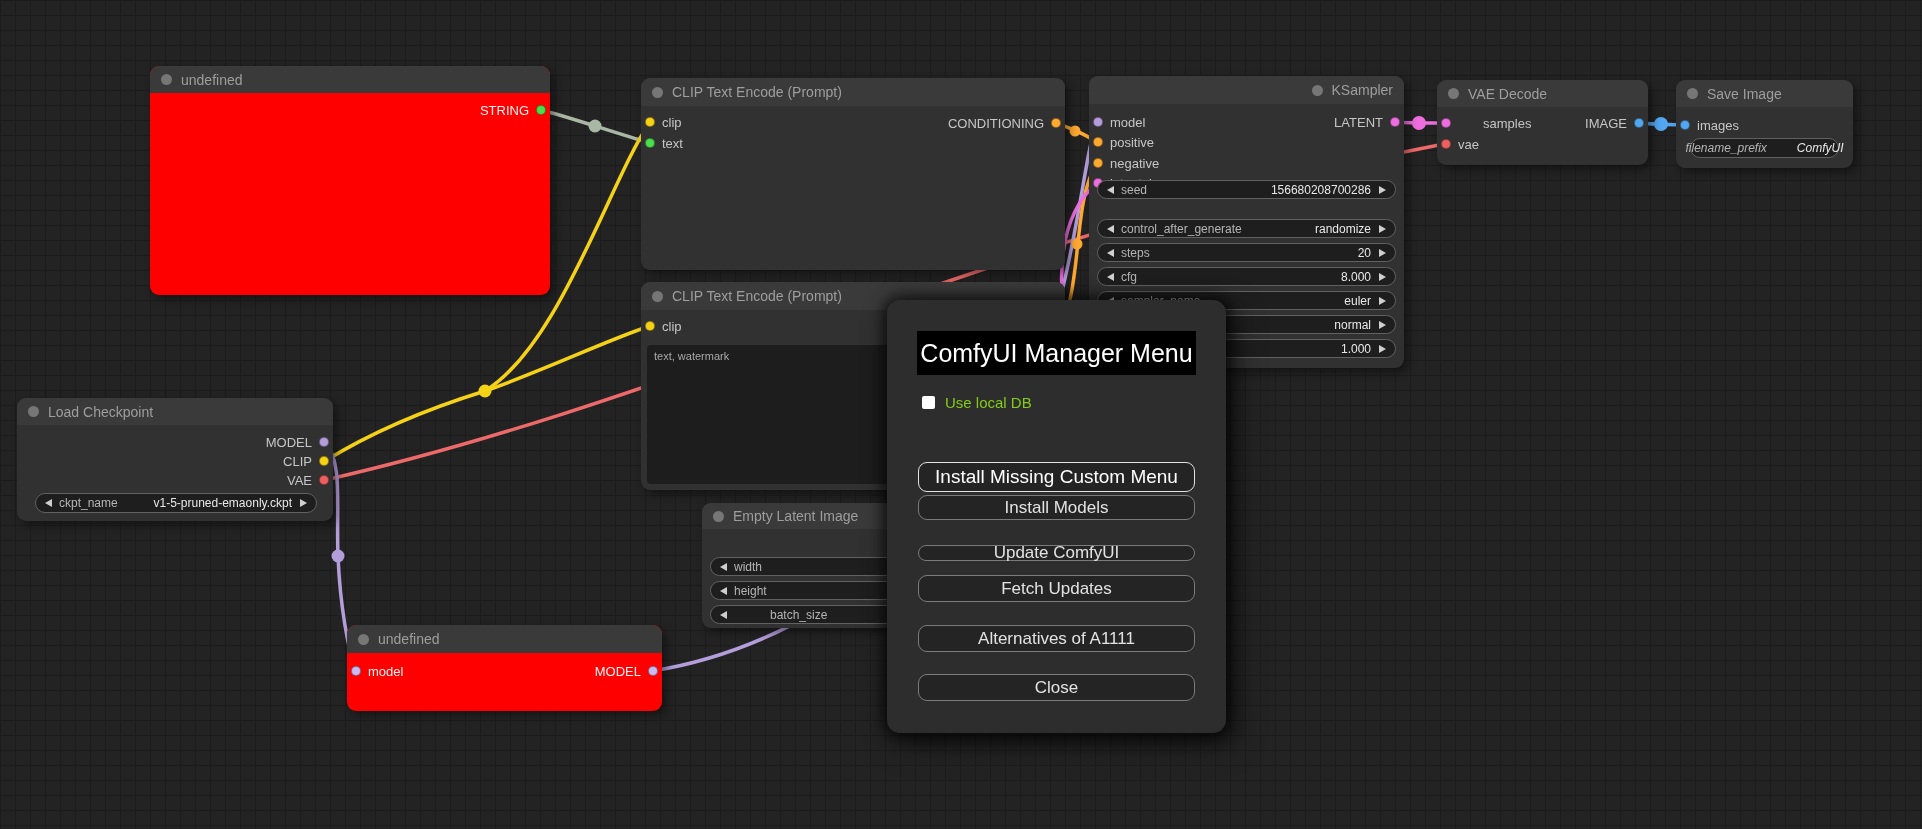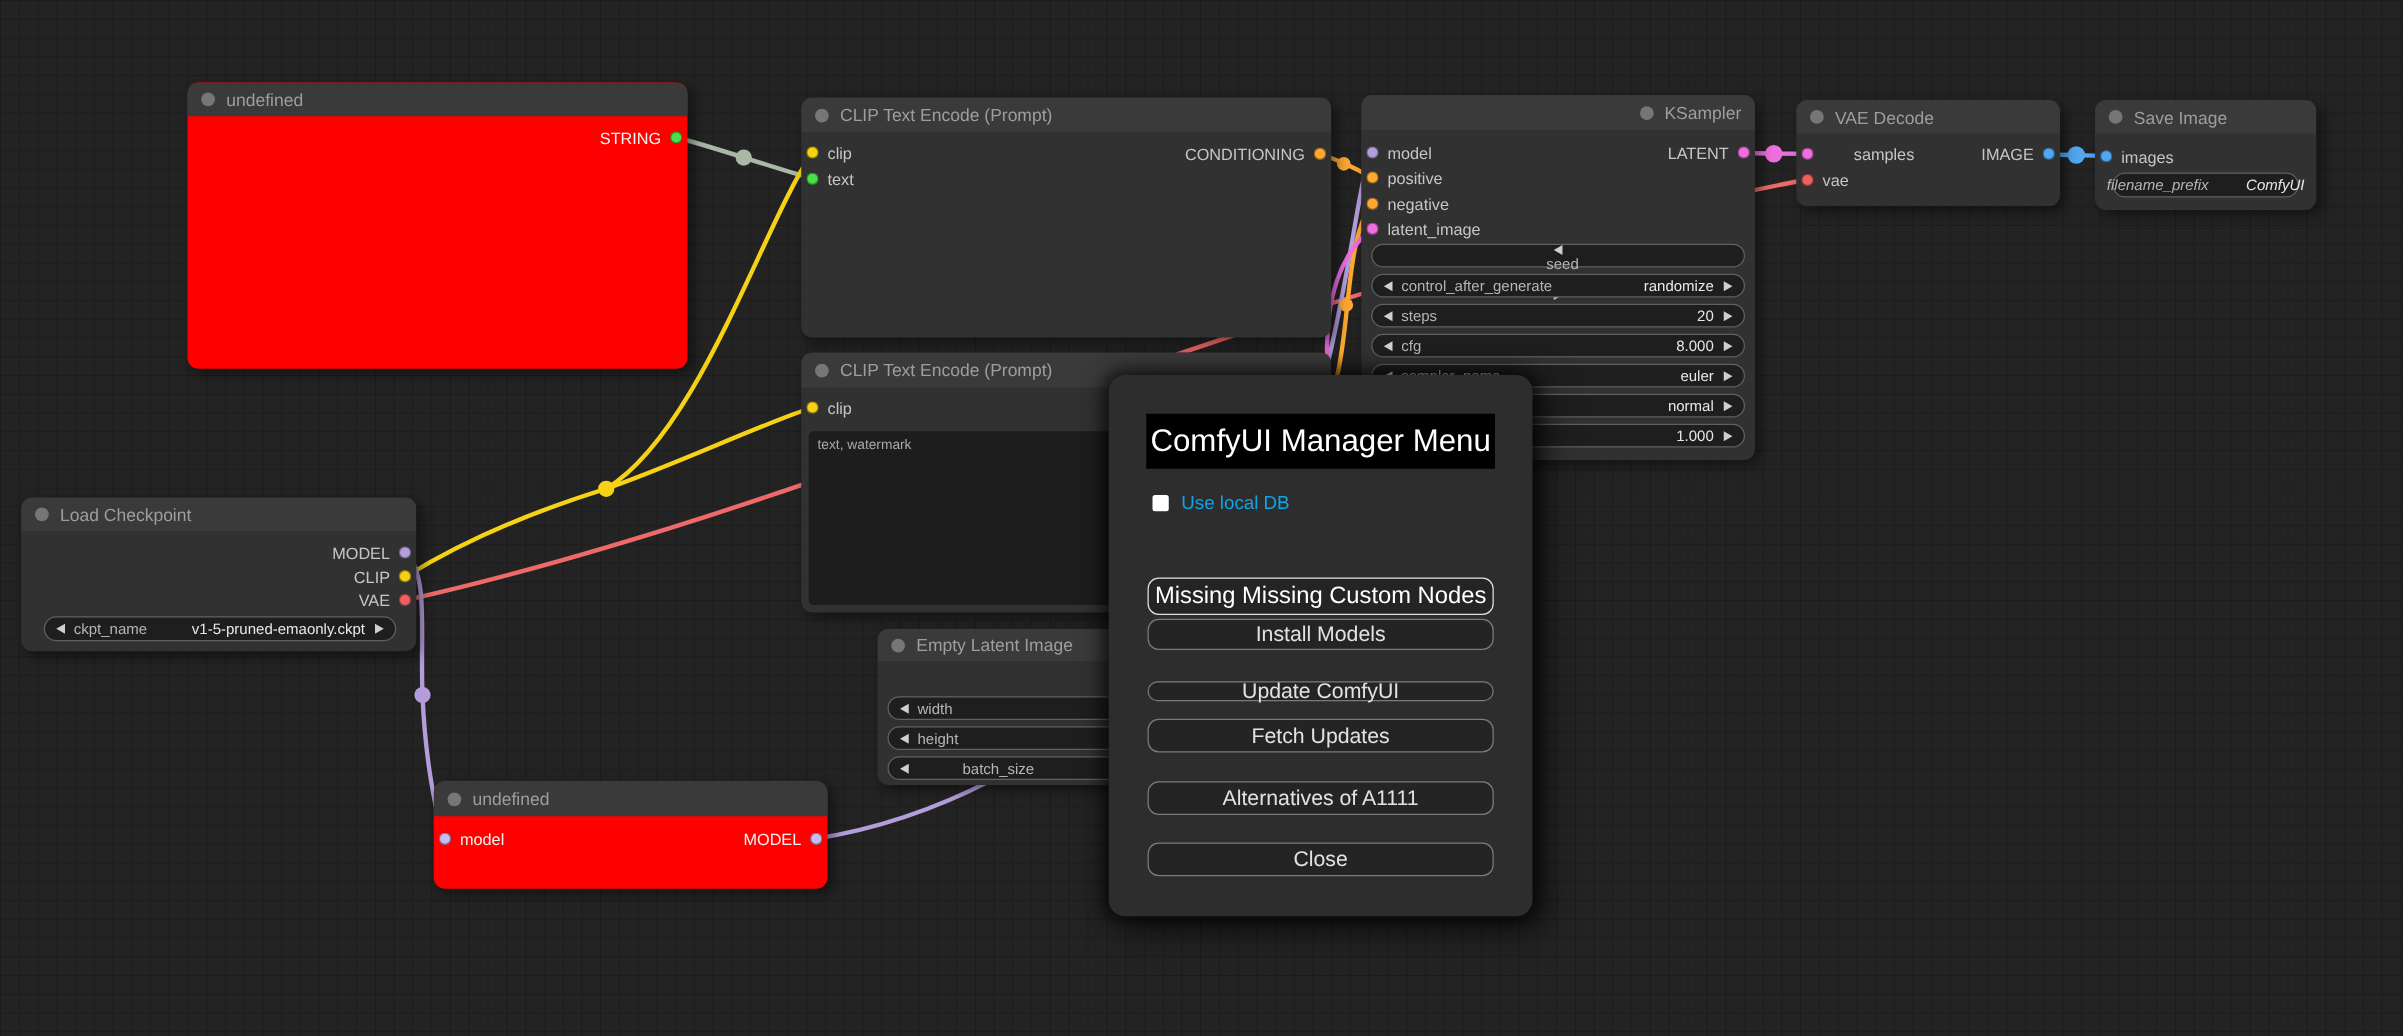--- a/index.html
+++ b/index.html
@@ -56,21 +56,21 @@
   .dialog{
     position:absolute;left:887px;top:300px;width:339px;height:433px;z-index:10;
     background:#2d2d2d;border-radius:13px;
     box-shadow:0 0 14px 4px rgba(0,0,0,.65), 8px 10px 30px rgba(0,0,0,.55);
   }
   .dlg-title{
     position:absolute;left:30px;top:31px;width:279px;height:44px;background:#000;
     color:#fff;font-size:25px;display:flex;align-items:center;justify-content:center;
     white-space:nowrap;
   }
-  .dlg-checkrow{position:absolute;left:35px;top:94px;display:flex;align-items:center;gap:10px;color:#0ea5e9;font-size:15px;}
+  .dlg-checkrow{position:absolute;left:35px;top:94px;display:flex;align-items:center;gap:10px;color:#84cc16;font-size:15px;}
   .checkbox{width:13px;height:13px;background:#fff;border-radius:2px;flex:0 0 auto;}
   .dlg-btn{
     position:absolute;left:31px;width:277px;height:25px;box-sizing:border-box;
     background:#242424;border:1px solid #7b7b7b;border-radius:9px;
     color:#e2e2e2;font-size:17px;display:flex;align-items:center;justify-content:center;
     white-space:nowrap;
   }
   .dlg-btn.hl{border-color:#e2e2e2;color:#fff;font-size:19px;height:30px;}
 </style>
 </head>
@@ -195,21 +195,21 @@
       <span>negative</span>
     </div>
     <div class="slot in" style="top:99px;">
       <span class="sdot c-pink"></span>
       <span>latent_image</span>
     </div>
     <div class="slot out" style="top:38px;">
       <span>LATENT</span>
       <span class="sdot c-pink"></span>
     </div>
-    <div class="widget" style="top:119px;flex-direction:column;">
+    <div class="widget" style="top:104px;">
       <span class="arr-l"></span>
       <span class="wlabel">seed</span>
       <span class="wvalue">156680208700286</span>
       <span class="arr-r"></span>
     </div>
     <div class="widget" style="top:143px;">
       <span class="arr-l"></span>
       <span class="wlabel">control_after_generate</span>
       <span class="wvalue">randomize</span>
       <span class="arr-r"></span>
@@ -319,21 +319,21 @@
       <span class="arr-r"></span>
     </div>
   </div>
 
   <div class="dialog">
     <div class="dlg-title">ComfyUI Manager Menu</div>
     <div class="dlg-checkrow">
       <span class="checkbox"></span>
       <span>Use local DB</span>
     </div>
-    <div class="dlg-btn hl" style="top:162px;">Missing Missing Custom Nodes</div>
+    <div class="dlg-btn hl" style="top:162px;">Install Missing Custom Menu</div>
     <div class="dlg-btn" style="top:195px;">Install Models</div>
     <div class="dlg-btn" style="top:245px;height:16px;">Update ComfyUI</div>
     <div class="dlg-btn" style="top:275px;height:27px;">Fetch Updates</div>
     <div class="dlg-btn" style="top:325px;height:27px;">Alternatives of A1111</div>
     <div class="dlg-btn" style="top:374px;height:27px;">Close</div>
   </div>
 
 </div>
 
 </body></html>

